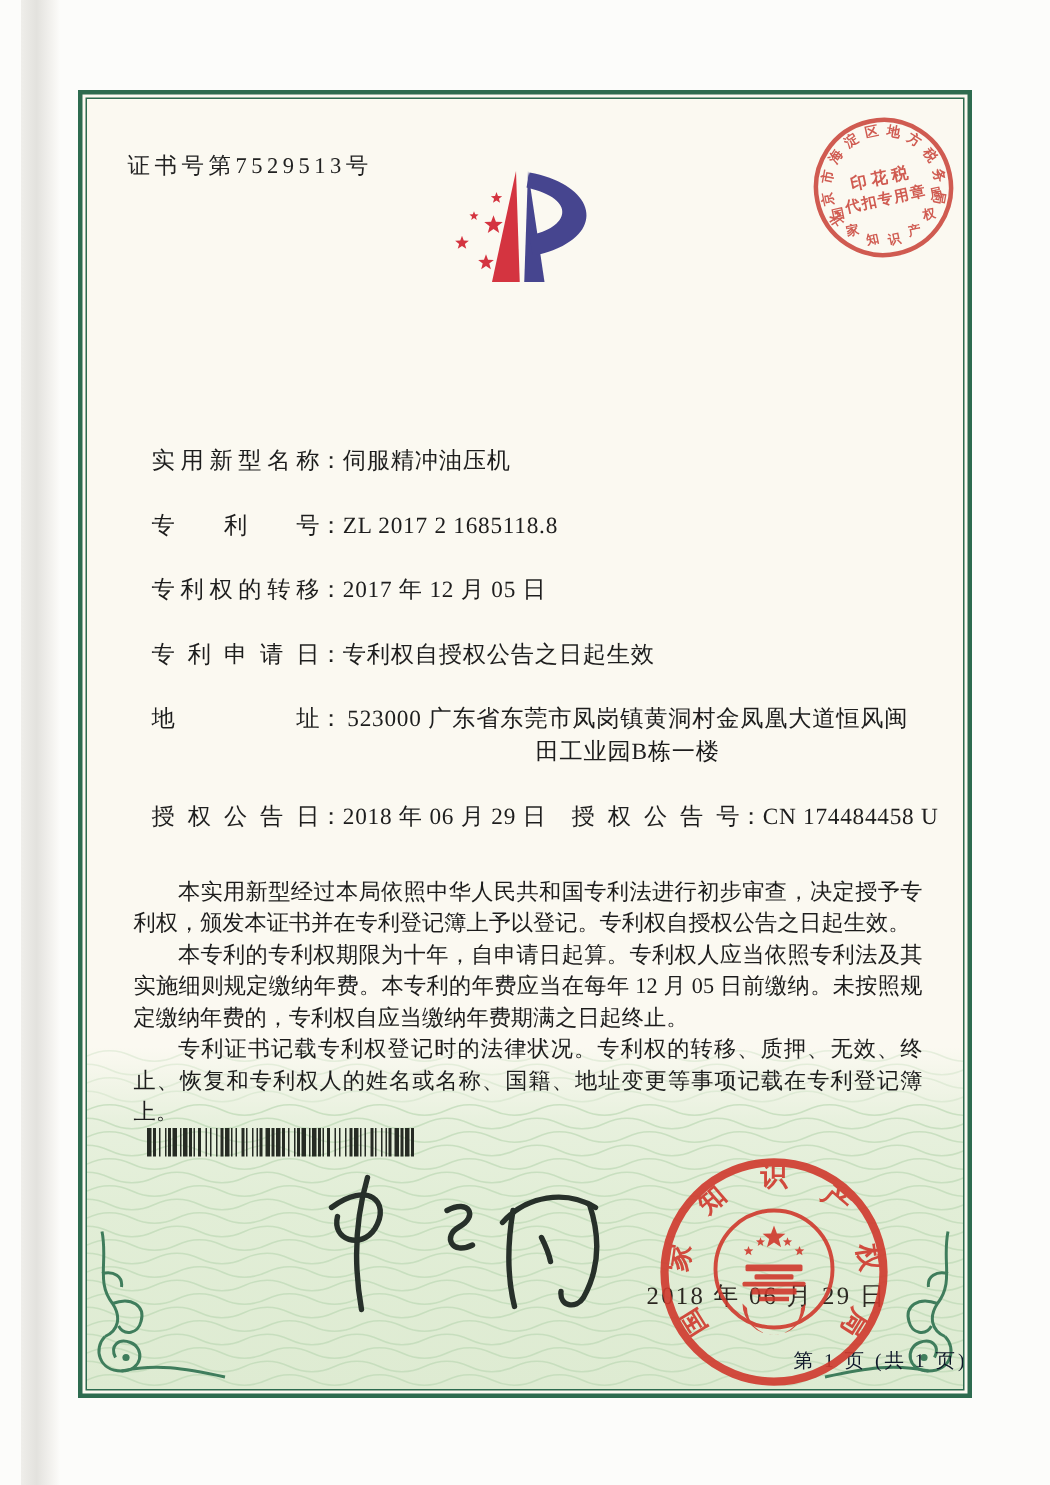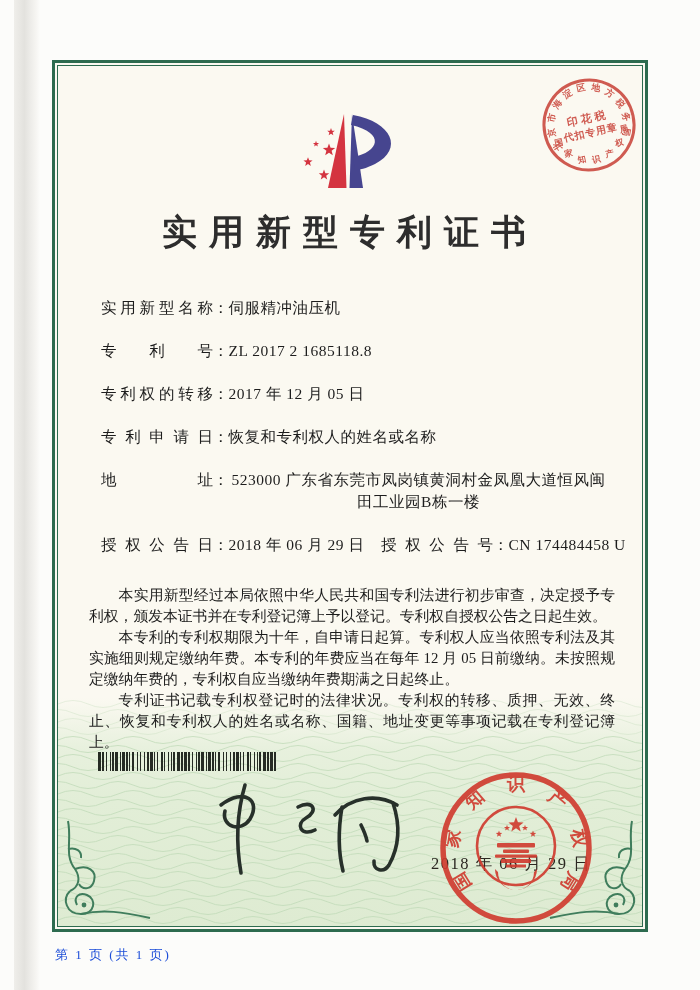--- a/index.html
+++ b/index.html
@@ -49,22 +49,22 @@
   }
   .paras p{margin:0;text-indent:2em;}
   .barcode{position:absolute;left:43px;top:689px;width:178px;height:19px;z-index:2;font-size:0;}
   .barcode span{display:inline-block;height:100%;}
   .director{position:absolute;left:43px;top:733px;z-index:2;font-size:16px;letter-spacing:3px;color:#242424;}
   .director .dname{margin-top:13px;letter-spacing:2px;}
   .signature{position:absolute;left:146px;top:712px;width:218px;height:108px;z-index:2;}
   .seal{position:absolute;left:381px;top:705px;width:160px;height:160px;z-index:4;}
   .seal-date{position:absolute;left:376px;top:790px;width:225px;z-index:3;
     font-size:16.5px;letter-spacing:1.5px;color:#2b2721;white-space:nowrap;}
-  .footer{position:absolute;left:0;top:835px;width:100%;text-align:left;
-    font-size:13px;letter-spacing:2px;color:#1d4ed8;z-index:2;margin-top:48px;}
+  .footer{position:absolute;left:0;top:835px;width:100%;text-align:right;
+    font-size:13px;letter-spacing:2px;color:#0f172a;z-index:2;}
   .flourish{position:absolute;bottom:8px;width:94px;height:102px;z-index:2;}
   .flourish.fl{left:5px;}
   .flourish.fr{right:5px;transform:scaleX(-1);}
 </style>
 </head>
 <body>
 
 <div class="scan-edge"></div>
 
 <div class="frame">
@@ -93,20 +93,21 @@
         <path d="M0,6 q15,-7 30,0 t30,0 t30,0 t30,0 t30,0 t30,0 t30,0 t30,0 t30,0 t30,0 t30,0 t30,0 t30,0 t30,0 t30,0 t30,0 t30,0 t30,0 t30,0 t30,0 t30,0" fill="none" stroke="#bfd9b7" stroke-width="1" opacity="0.75" transform="translate(0,162)"></path>
         <path d="M0,6 q15,-7 30,0 t30,0 t30,0 t30,0 t30,0 t30,0 t30,0 t30,0 t30,0 t30,0 t30,0 t30,0 t30,0 t30,0 t30,0 t30,0 t30,0 t30,0 t30,0 t30,0 t30,0" fill="none" stroke="#bfd9b7" stroke-width="1" opacity="0.75" transform="translate(-15,171)"></path>
         <path d="M0,6 q15,-7 30,0 t30,0 t30,0 t30,0 t30,0 t30,0 t30,0 t30,0 t30,0 t30,0 t30,0 t30,0 t30,0 t30,0 t30,0 t30,0 t30,0 t30,0 t30,0 t30,0 t30,0" fill="none" stroke="#bfd9b7" stroke-width="1" opacity="0.75" transform="translate(0,180)"></path>
         <path d="M0,6 q15,-7 30,0 t30,0 t30,0 t30,0 t30,0 t30,0 t30,0 t30,0 t30,0 t30,0 t30,0 t30,0 t30,0 t30,0 t30,0 t30,0 t30,0 t30,0 t30,0 t30,0 t30,0" fill="none" stroke="#bfd9b7" stroke-width="1" opacity="0.75" transform="translate(-15,189)"></path>
         <path d="M0,6 q15,-7 30,0 t30,0 t30,0 t30,0 t30,0 t30,0 t30,0 t30,0 t30,0 t30,0 t30,0 t30,0 t30,0 t30,0 t30,0 t30,0 t30,0 t30,0 t30,0 t30,0 t30,0" fill="none" stroke="#bfd9b7" stroke-width="1" opacity="0.75" transform="translate(0,198)"></path>
         <path d="M0,6 q15,-7 30,0 t30,0 t30,0 t30,0 t30,0 t30,0 t30,0 t30,0 t30,0 t30,0 t30,0 t30,0 t30,0 t30,0 t30,0 t30,0 t30,0 t30,0 t30,0 t30,0 t30,0" fill="none" stroke="#bfd9b7" stroke-width="1" opacity="0.75" transform="translate(-15,207)"></path>
         <path d="M0,6 q15,-7 30,0 t30,0 t30,0 t30,0 t30,0 t30,0 t30,0 t30,0 t30,0 t30,0 t30,0 t30,0 t30,0 t30,0 t30,0 t30,0 t30,0 t30,0 t30,0 t30,0 t30,0" fill="none" stroke="#bfd9b7" stroke-width="1" opacity="0.75" transform="translate(0,216)"></path>
       </svg>
   </div>
 
+  <div class="cert-no">证书号第7529513号</div>
 
   <svg class="logo" viewBox="0 0 124 100">
     <g id="logo-stars" fill="#d43440">
         <polygon points="0.00,-4.00 0.99,-1.36 3.80,-1.24 1.60,0.52 2.35,3.24 0.00,1.68 -2.35,3.24 -1.60,0.52 -3.80,-1.24 -0.99,-1.36 " transform="translate(42,30)" fill="#d43440"></polygon>
         <polygon points="0.00,-3.20 0.79,-1.09 3.04,-0.99 1.28,0.42 1.88,2.59 0.00,1.34 -1.88,2.59 -1.28,0.42 -3.04,-0.99 -0.79,-1.09 " transform="translate(27,42)" fill="#d43440"></polygon>
         <polygon points="0.00,-6.50 1.60,-2.21 6.18,-2.01 2.60,0.84 3.82,5.26 0.00,2.73 -3.82,5.26 -2.60,0.84 -6.18,-2.01 -1.60,-2.21 " transform="translate(40,48)" fill="#d43440"></polygon>
         <polygon points="0.00,-4.80 1.18,-1.63 4.57,-1.48 1.92,0.62 2.82,3.88 0.00,2.02 -2.82,3.88 -1.92,0.62 -4.57,-1.48 -1.18,-1.63 " transform="translate(19,60)" fill="#d43440"></polygon>
         <polygon points="0.00,-5.50 1.36,-1.87 5.23,-1.70 2.20,0.71 3.23,4.45 0.00,2.31 -3.23,4.45 -2.20,0.71 -5.23,-1.70 -1.36,-1.87 " transform="translate(35,73)" fill="#d43440"></polygon>
       </g>
     <polygon points="55,12 57.5,86 39,86" fill="#d43440"></polygon>
@@ -137,34 +138,33 @@
           <text x="32.0" y="84.4" text-anchor="middle" font-size="8.5" font-weight="bold" fill="#c84036">家</text>
           <text x="43.8" y="93.0" text-anchor="middle" font-size="8.5" font-weight="bold" fill="#c84036">知</text>
           <text x="58.0" y="96.0" text-anchor="middle" font-size="8.5" font-weight="bold" fill="#c84036">识</text>
           <text x="72.2" y="93.0" text-anchor="middle" font-size="8.5" font-weight="bold" fill="#c84036">产</text>
           <text x="84.0" y="84.4" text-anchor="middle" font-size="8.5" font-weight="bold" fill="#c84036">权</text>
           <text x="91.3" y="71.8" text-anchor="middle" font-size="8.5" font-weight="bold" fill="#c84036">局</text>
         </g>
     </g>
   </svg>
 
-  <div class="title">实用新型专利证书</div>
 
   <div class="fields">
     <div class="frow">
       <span class="flabel">实用新型名称</span><span class="colon">：</span><span class="fvalue">伺服精冲油压机</span>
     </div>
     <div class="frow">
       <span class="flabel">专利号</span><span class="colon">：</span><span class="fvalue">ZL 2017 2 1685118.8</span>
     </div>
     <div class="frow">
       <span class="flabel">专利权的转移</span><span class="colon">：</span><span class="fvalue">2017 年 12 月 05 日</span>
     </div>
     <div class="frow">
-      <span class="flabel">专利申请日</span><span class="colon">：</span><span class="fvalue">恢复和专利权人的姓名或名称</span>
+      <span class="flabel">专利申请日</span><span class="colon">：</span><span class="fvalue">专利权自授权公告之日起生效</span>
     </div>
     <div class="frow">
       <span class="flabel">地址</span><span class="colon">：</span><span class="fvalue addr">523000 广东省东莞市凤岗镇黄洞村金凤凰大道恒风闽田工业园B栋一楼</span>
     </div>
     <div class="frow">
       <span class="flabel">授权公告日</span><span class="colon">：</span><span class="fvalue">2018 年 06 月 29 日</span>
       <span class="grant2"><span class="flabel">授权公告号</span><span class="colon">：</span><span class="fvalue">CN 174484458 U</span></span>
     </div>
   </div>
 

